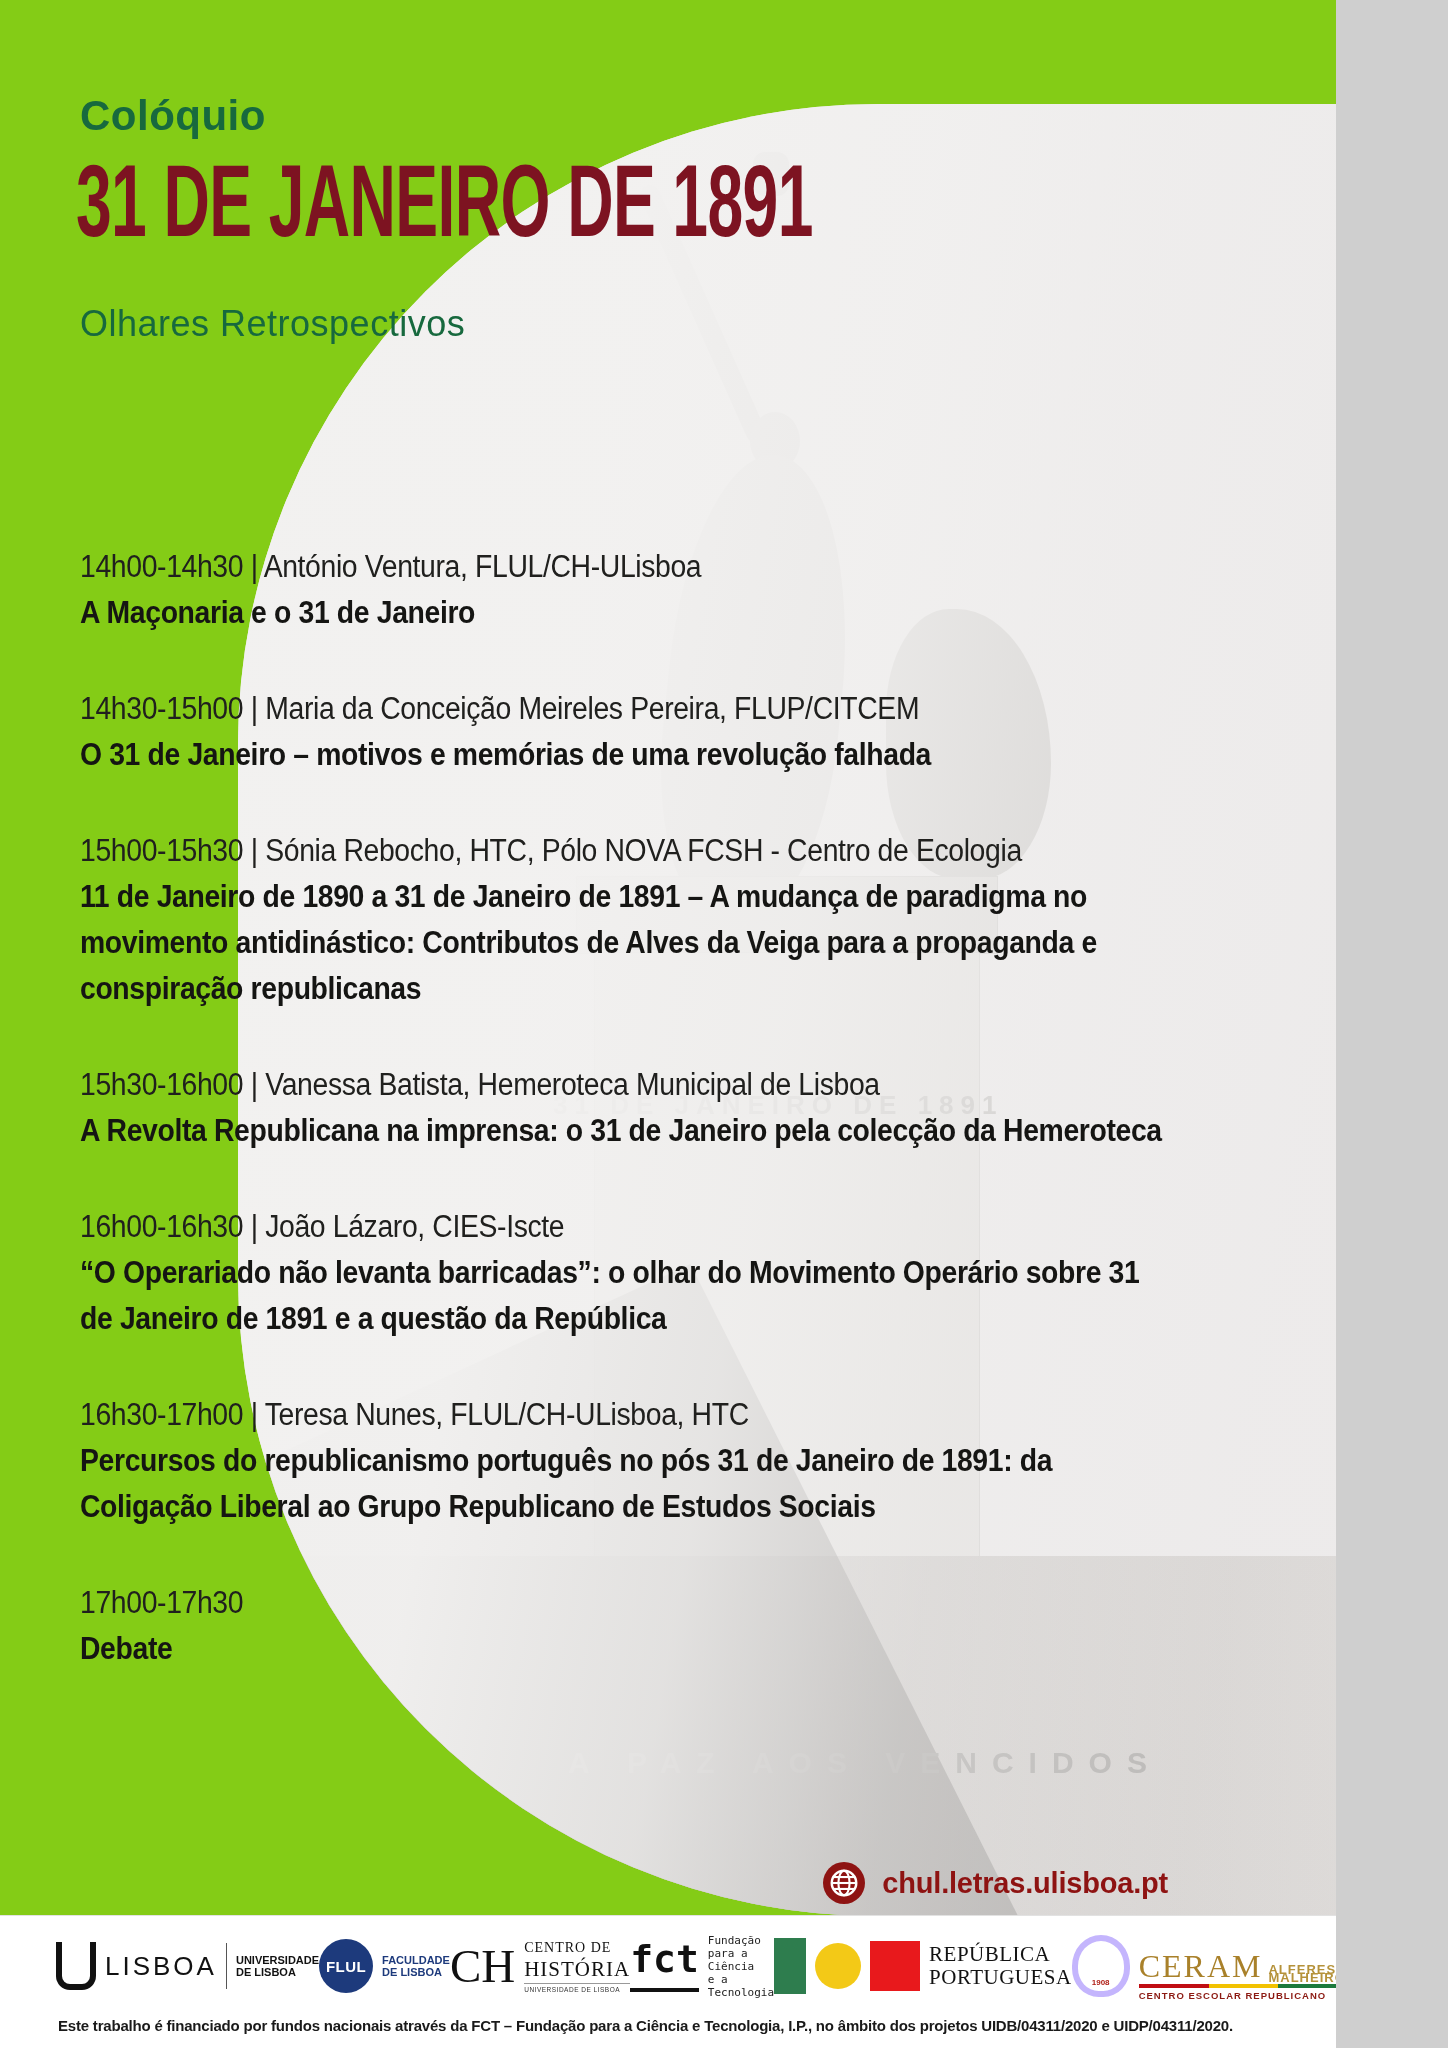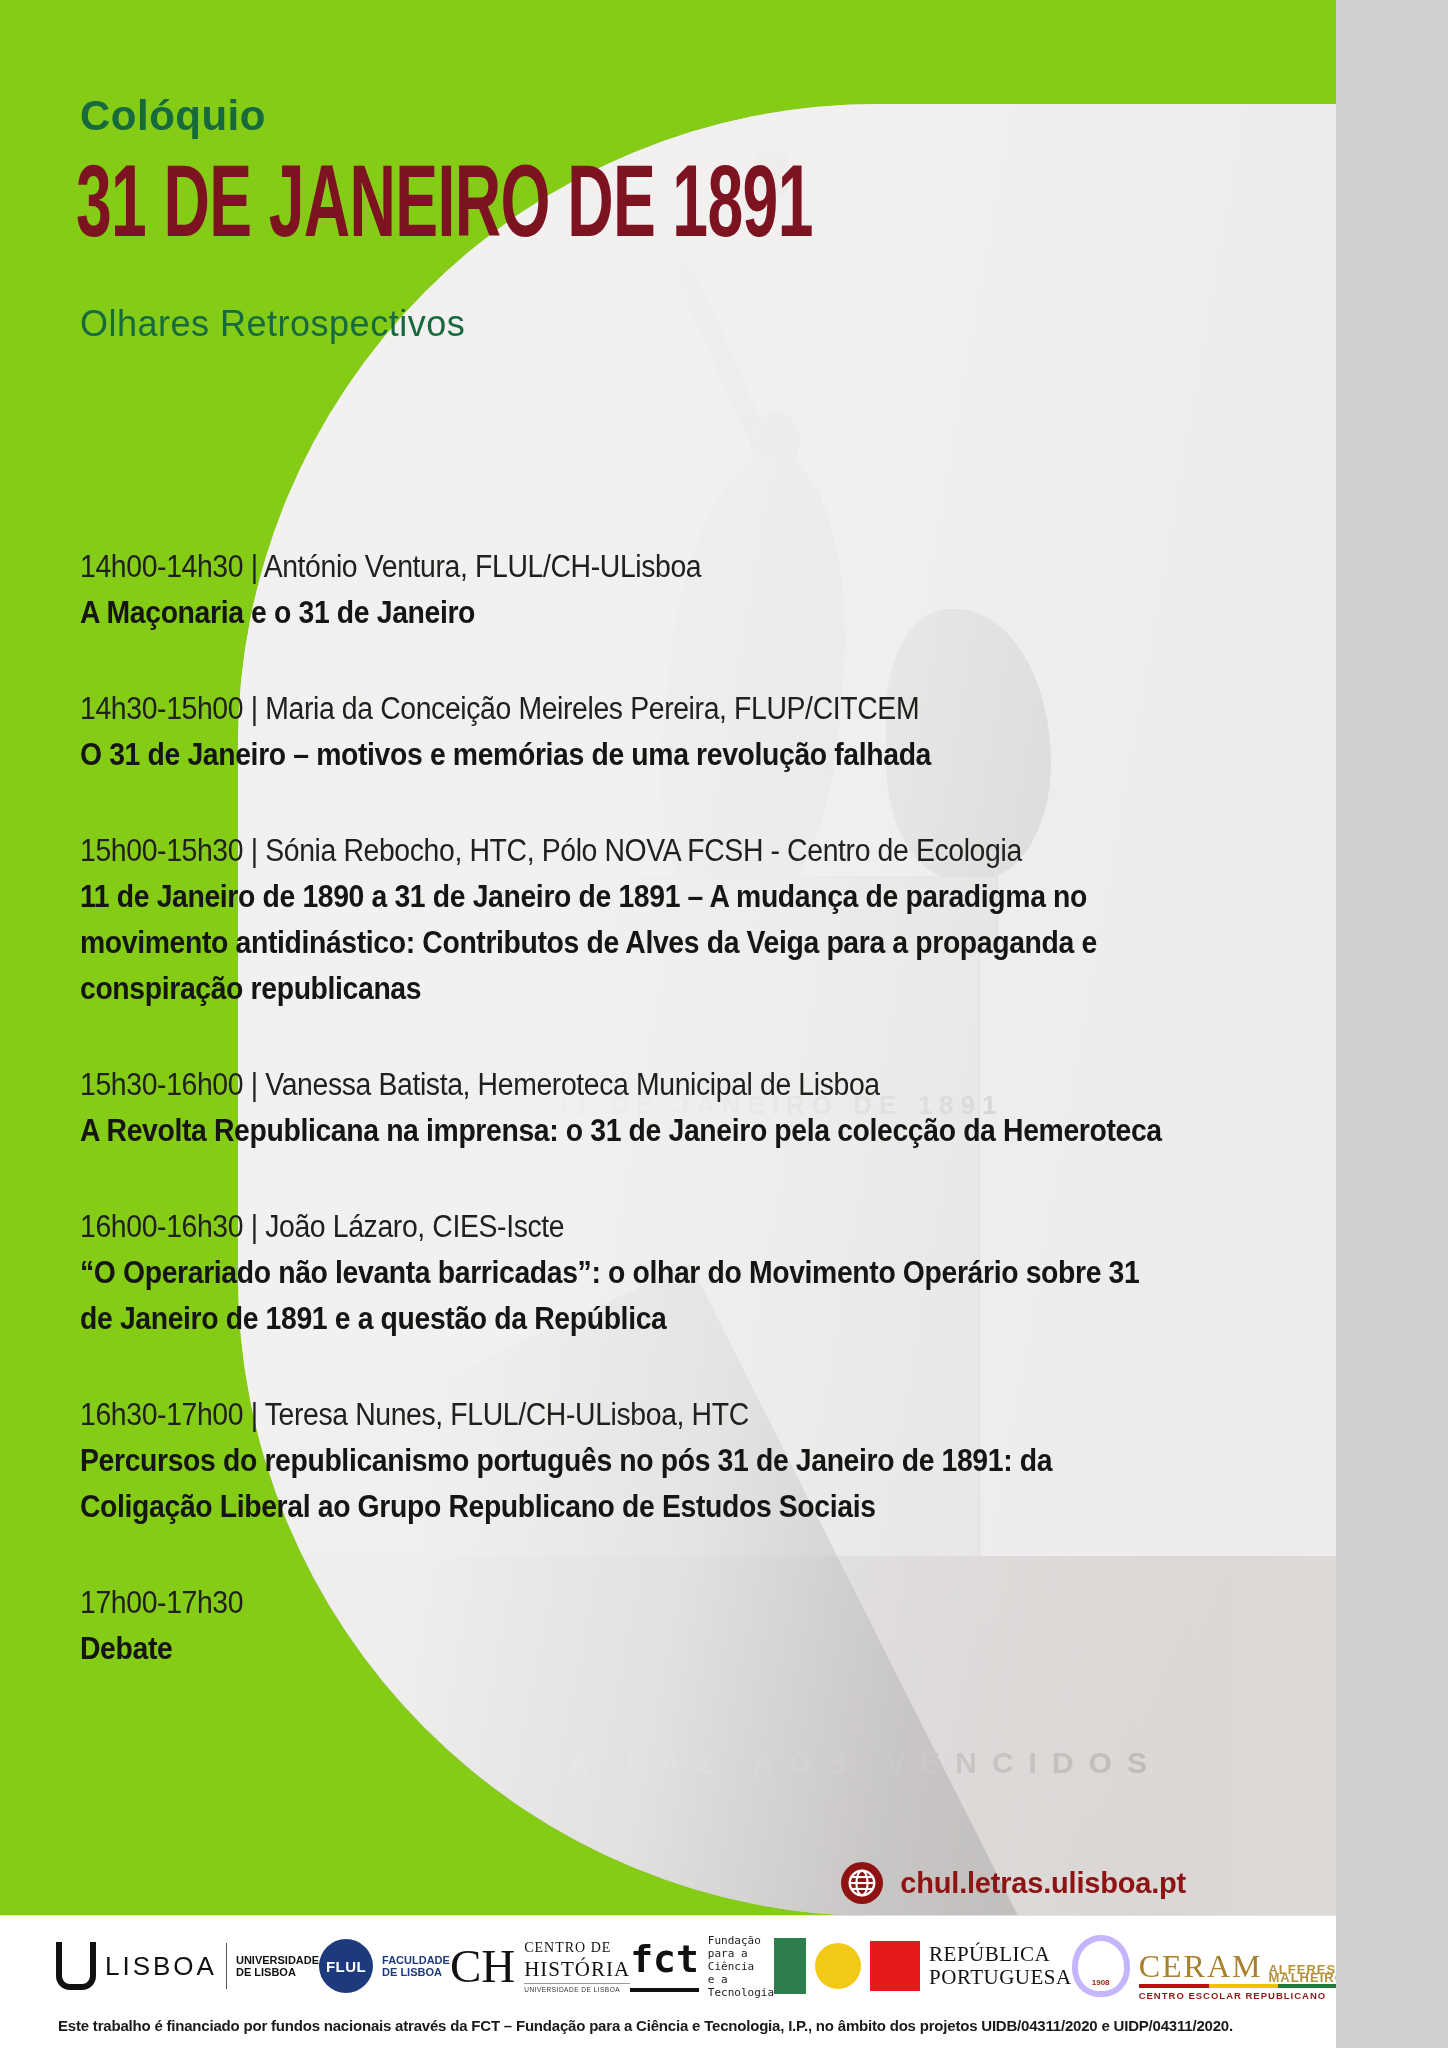--- a/index.html
+++ b/index.html
@@ -31,21 +31,21 @@
   
   .content{position:absolute;inset:0;z-index:5;}
   .kicker{position:absolute;left:80px;top:92px;font-size:42px;font-weight:600;color:#17693e;letter-spacing:.5px;}
   .title{position:absolute;left:76px;top:150px;margin:0;font-size:102px;line-height:1;font-weight:700;color:#7d1321;white-space:nowrap;}
   .title>span{display:inline-block;transform:scaleX(.63);transform-origin:left top;letter-spacing:-1px;}
   .subtitle{position:absolute;left:80px;top:303px;font-size:36px;font-weight:400;color:#17693e;letter-spacing:.5px;}
   .schedule{position:absolute;left:80px;top:544px;width:1185px;transform:scaleX(.915);transform-origin:left top;}
   .entry{margin-bottom:50px;}
   .entry-time{font-size:31px;font-weight:400;line-height:46px;letter-spacing:-.4px;color:#20201e;}
   .entry-title{font-size:31px;font-weight:700;line-height:46px;letter-spacing:-.4px;color:#151513;}
-  .website{position:absolute;right:150px;top:1862px;display:flex;align-items:center;gap:17px;cursor:pointer;}
+  .website{position:absolute;right:168px;top:1862px;display:flex;align-items:center;gap:17px;cursor:pointer;}
   .website .url{font-size:29px;font-weight:700;color:#8e1312;letter-spacing:-.2px;}
   .globe{width:42px;height:42px;display:block;}
   
   .footerbar{position:absolute;left:0;bottom:0;width:1448px;height:132px;background:#ffffff;z-index:6;border-top:1px solid #e2e2e2;}
   .logos-row{display:flex;align-items:center;justify-content:space-between;padding:12px 56px 0 56px;height:76px;}
   .logo{display:flex;align-items:center;gap:9px;}
   .cap{font-size:11px;font-weight:700;line-height:12px;color:#111;}
   
   .u-mark{width:28px;height:42px;border:6px solid #111;border-top:none;border-radius:0 0 14px 14px;}
   .u-word{font-size:26px;letter-spacing:3px;font-weight:400;color:#111;}

